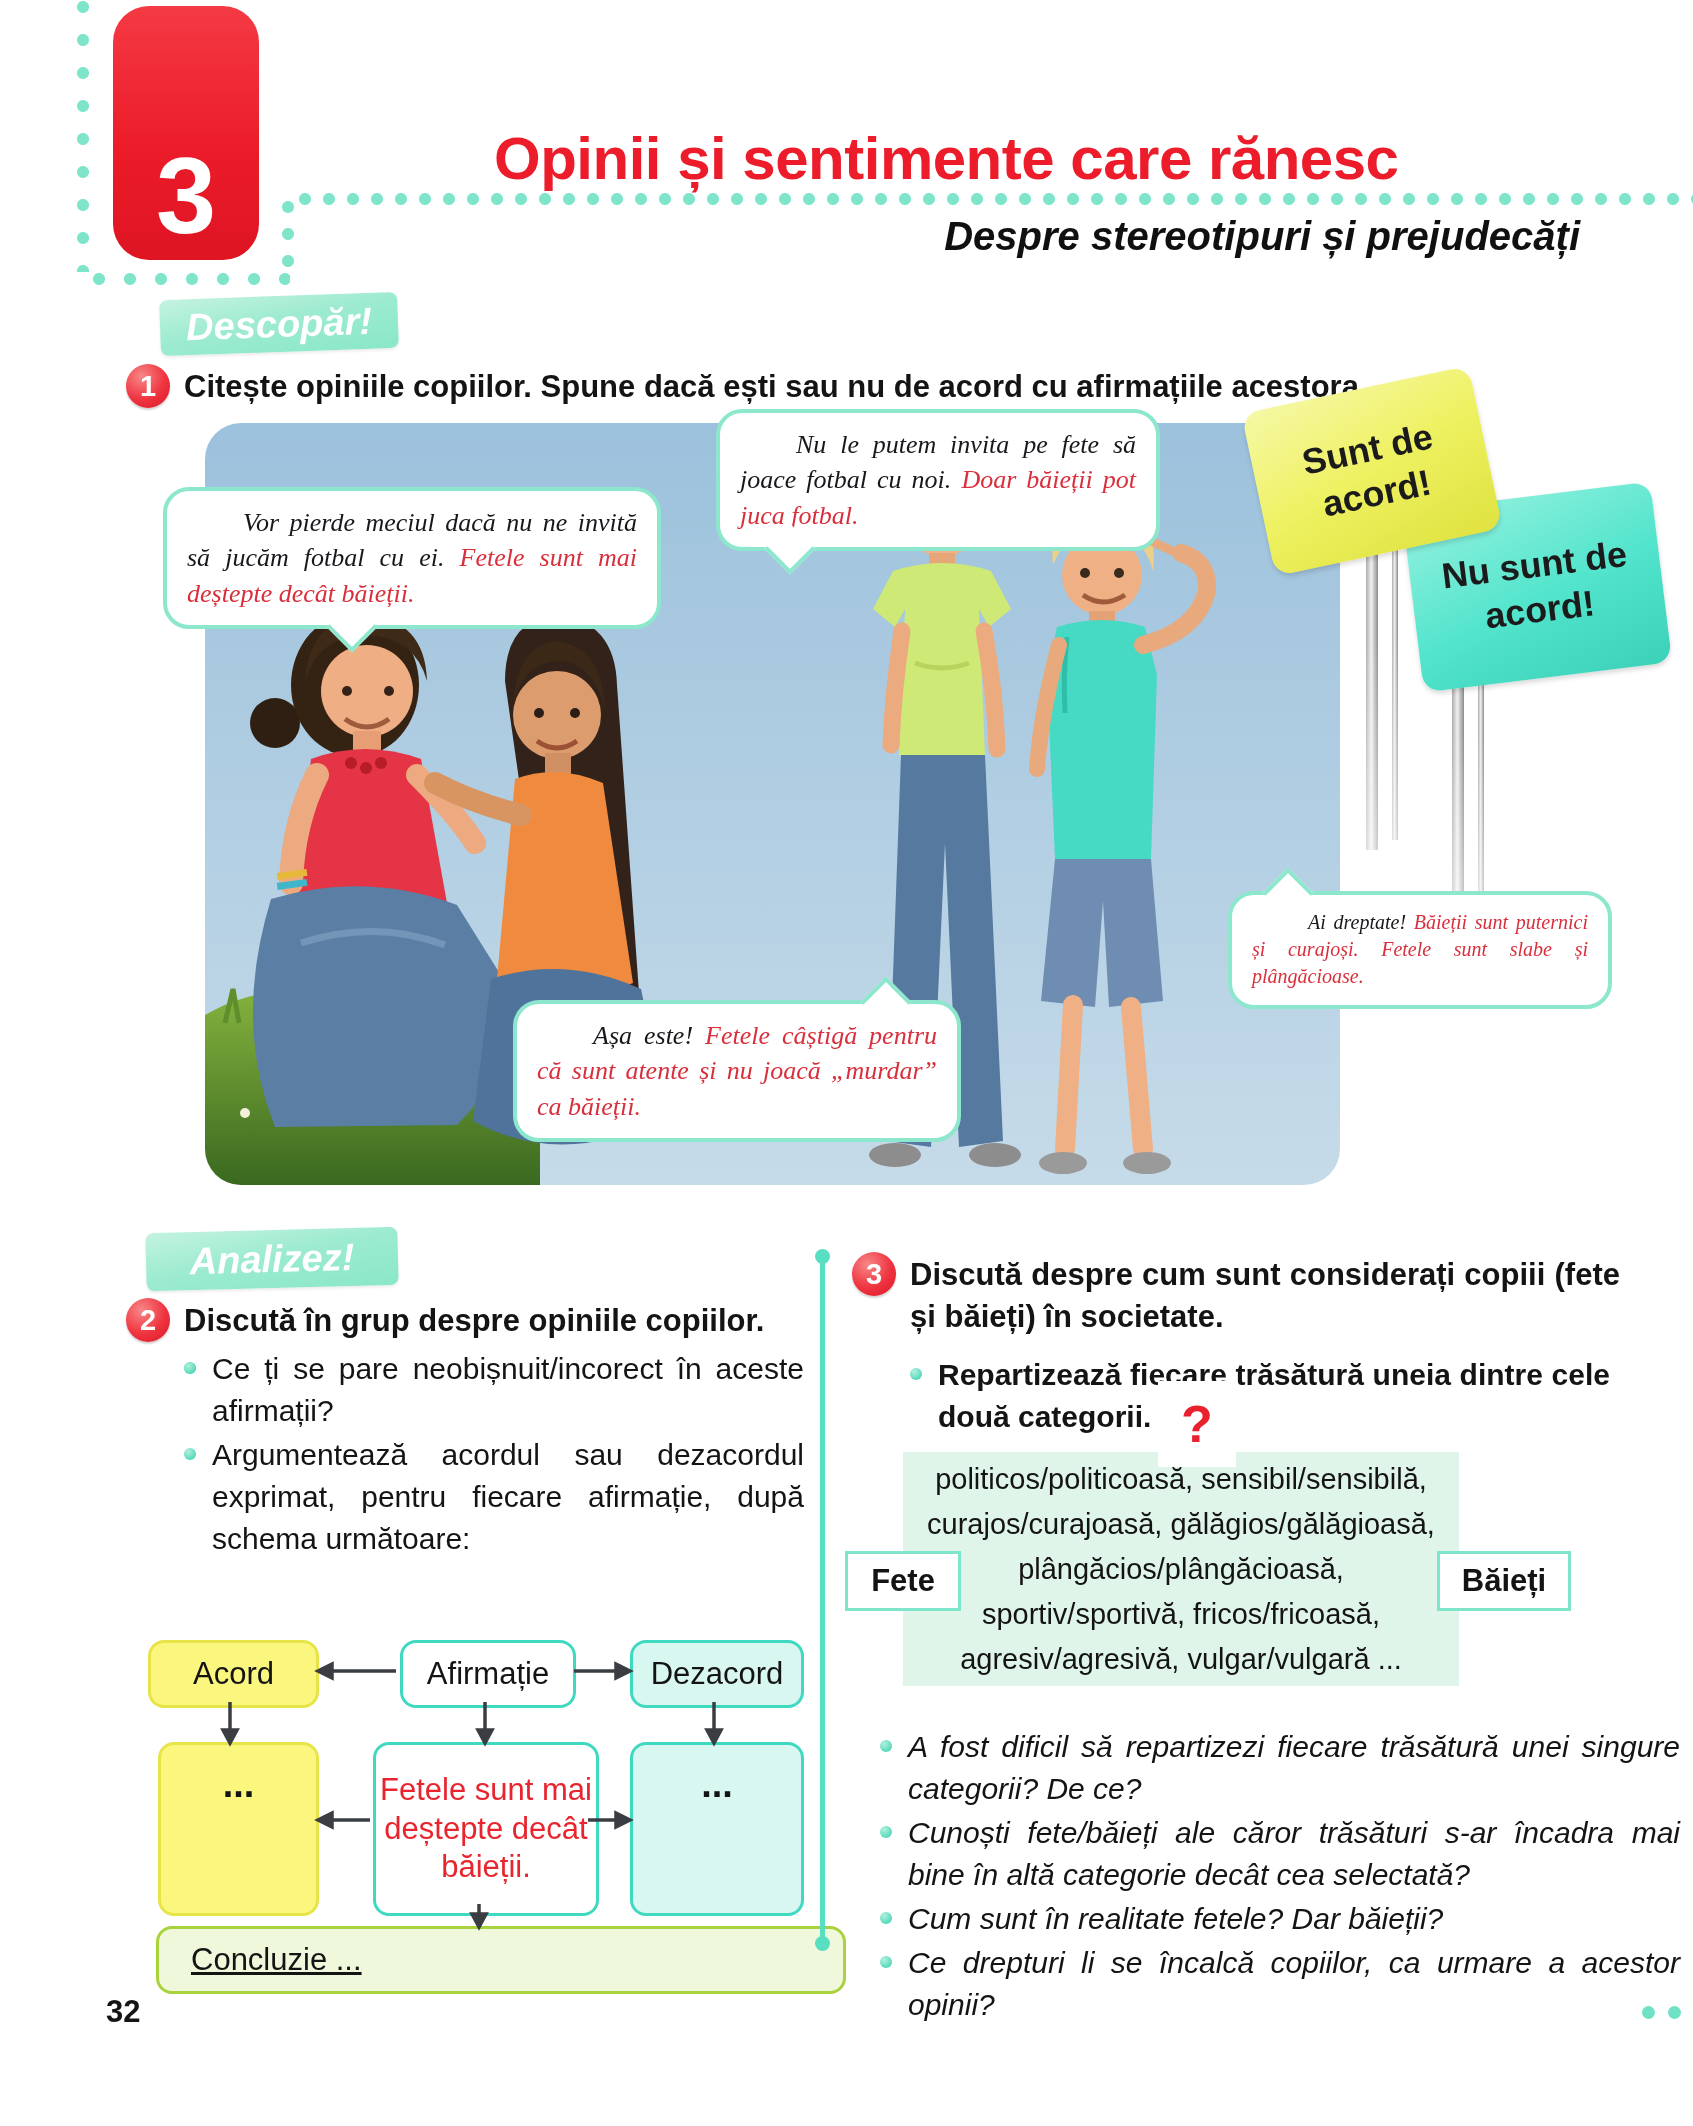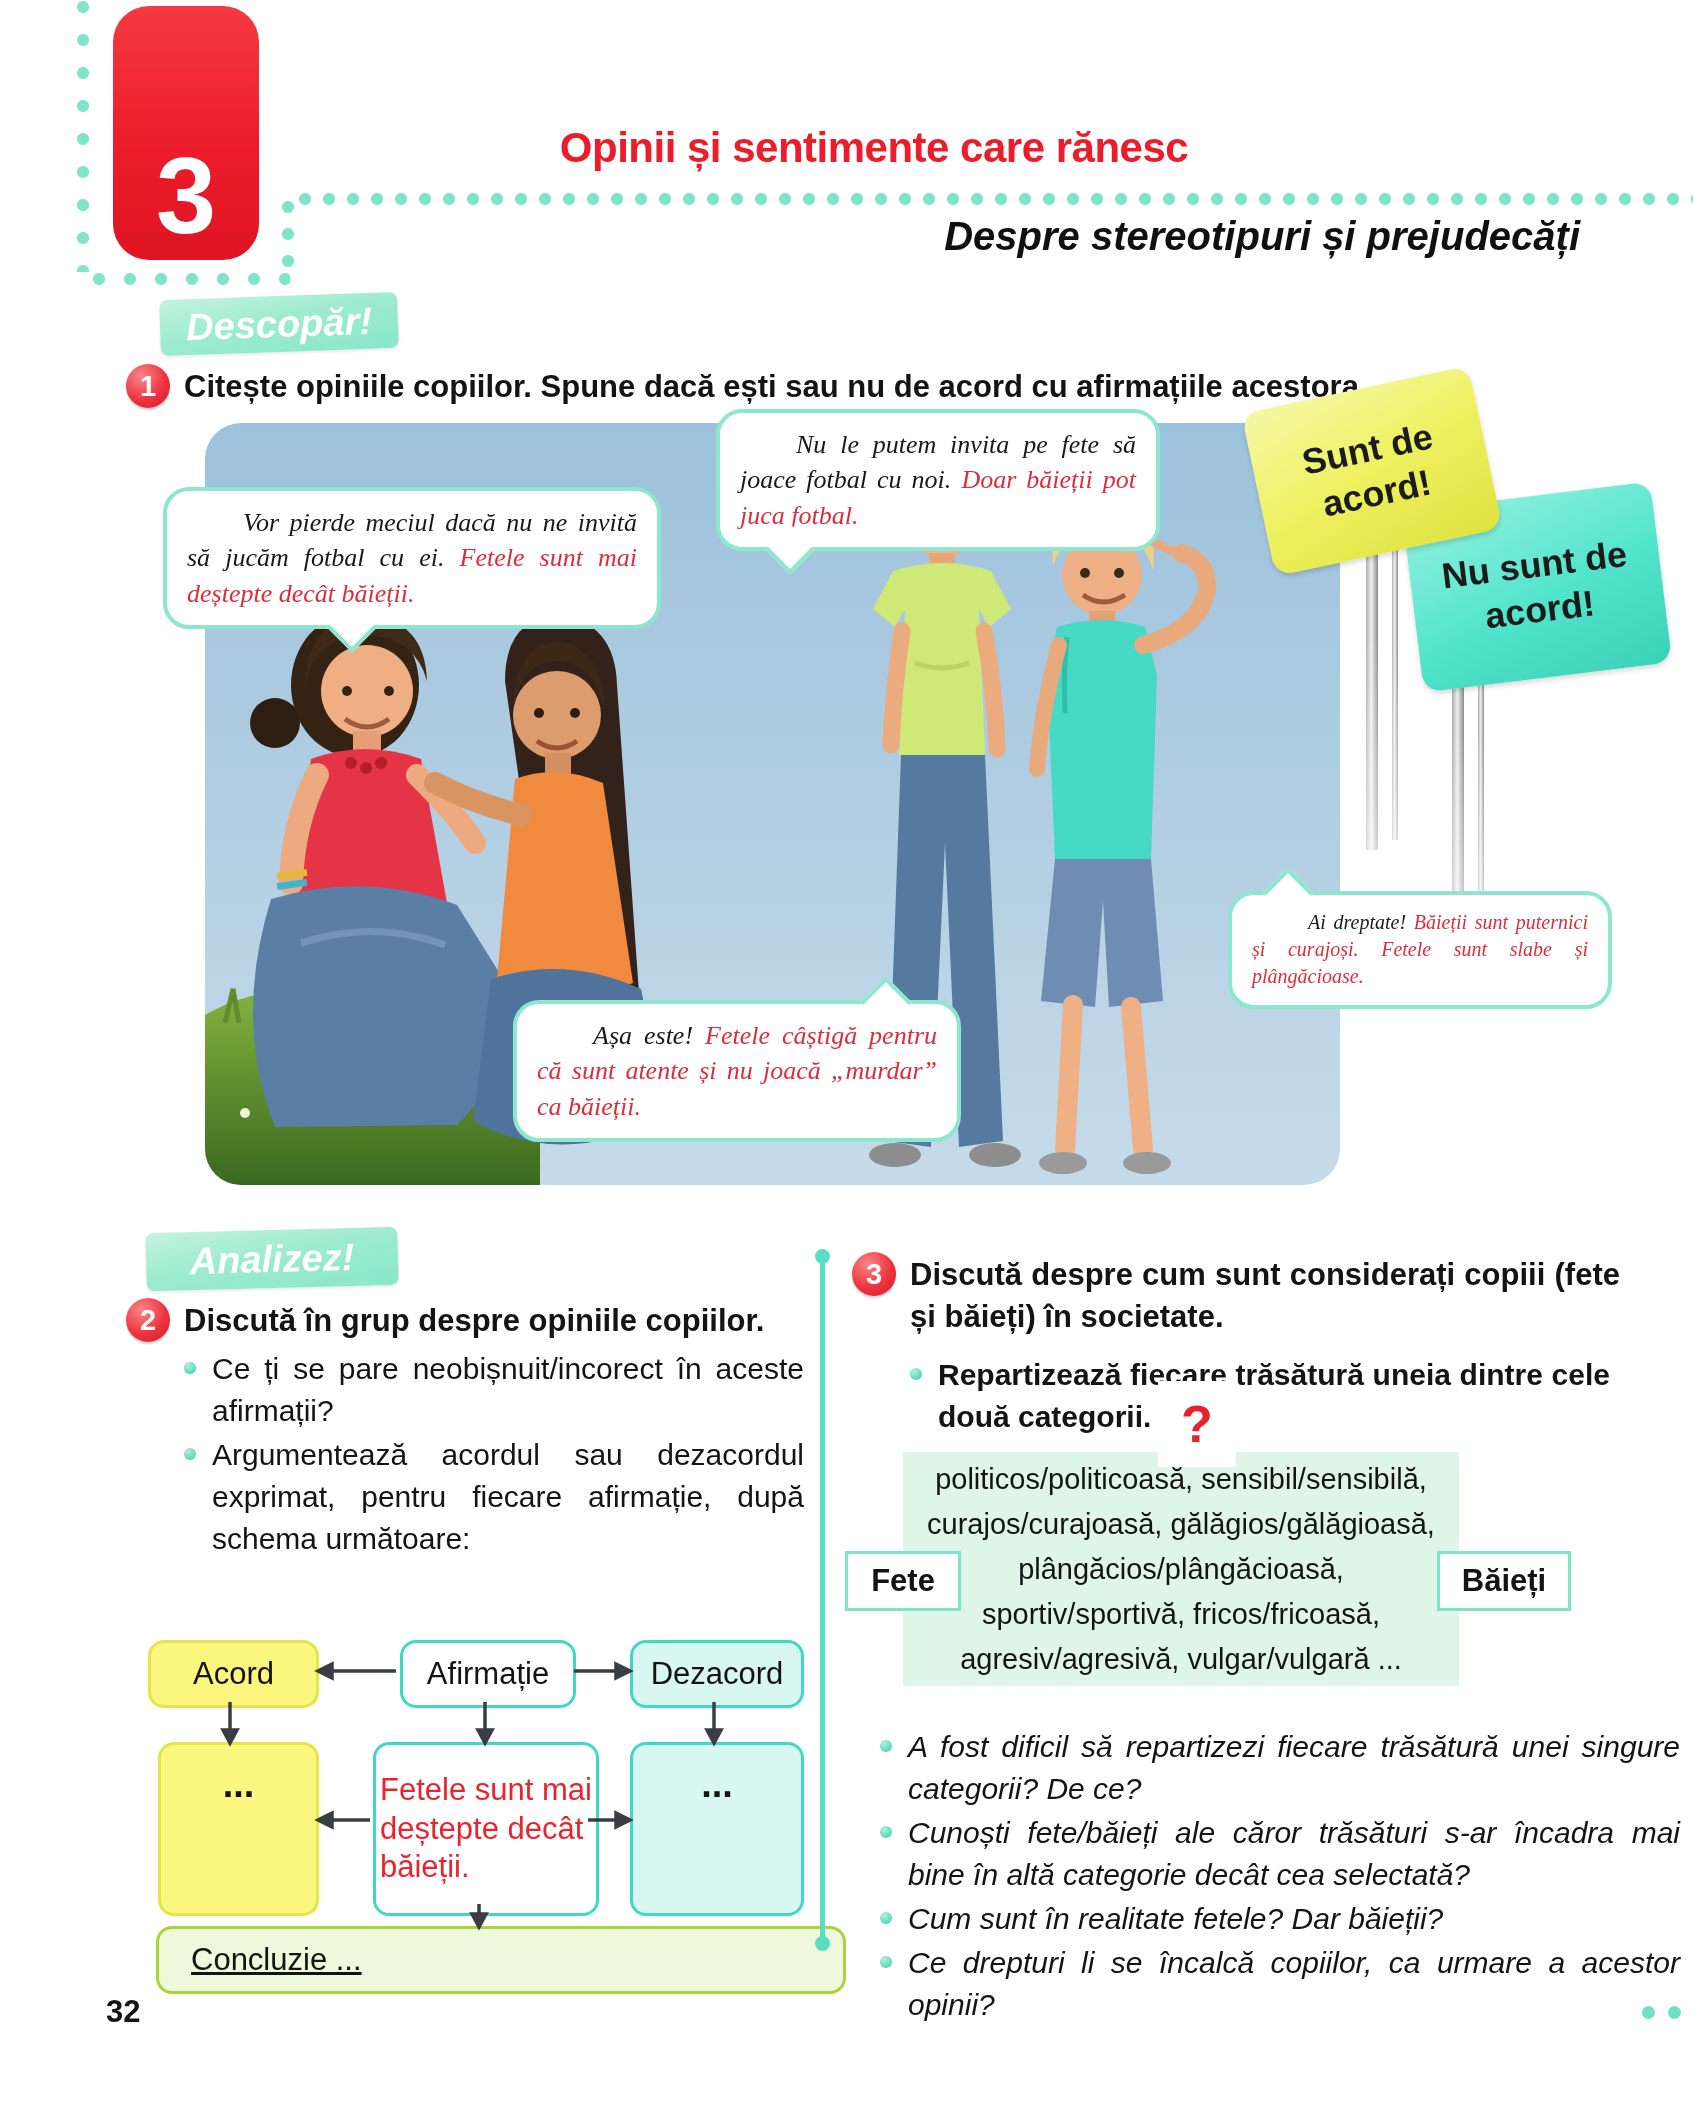--- a/index.html
+++ b/index.html
@@ -6,21 +6,21 @@
   .page{position:relative;width:1693px;height:2126px;background:#ffffff;overflow:hidden;
         font-family:"Liberation Sans",sans-serif;color:#141414;}
   .abs{position:absolute;}
 
   
   .unit-box{left:113px;top:6px;width:146px;height:254px;border-radius:36px;
     background:linear-gradient(180deg,#f43a44 0%,#ec1c2a 55%,#de1422 100%);
     display:flex;align-items:flex-end;justify-content:center;z-index:2;}
   .unit-box span{color:#fff;font-size:108px;font-weight:bold;line-height:1;padding-bottom:10px;}
   .page-title{left:494px;top:124px;width:760px;text-align:center;color:#ec1c2b;
-    font-size:42px;font-weight:bold;white-space:nowrap;letter-spacing:-0.5px;}
+    font-size:60px;font-weight:bold;white-space:nowrap;letter-spacing:-0.5px;}
   .page-subtitle{left:890px;top:214px;width:690px;text-align:right;font-size:40px;
     font-weight:bold;font-style:italic;white-space:nowrap;color:#101010;}
 
   
   .dots{background-image:radial-gradient(circle at 7px 7px,#7ee4ca 5.5px,rgba(0,0,0,0) 6.5px);}
   .dots-v-left{left:76px;top:0;width:14px;height:272px;background-size:14px 33px;background-repeat:repeat-y;}
   .dots-h-short{left:92px;top:272px;width:198px;height:14px;background-size:31px 14px;background-repeat:repeat-x;}
   .dots-v-up{left:281px;top:200px;width:14px;height:80px;background-size:14px 27px;background-repeat:repeat-y;}
   .dots-h-long{left:298px;top:192px;width:1395px;height:14px;background-size:24px 14px;background-repeat:repeat-x;}
 
@@ -99,21 +99,21 @@
   .qmark{left:1158px;top:1381px;width:78px;height:86px;background:#fff;z-index:3;
     display:flex;align-items:center;justify-content:center;color:#e8212c;font-size:52px;font-weight:bold;}
   .cat{background:#fff;border:3px solid #7ee4ca;z-index:4;display:flex;align-items:center;justify-content:center;
     font-size:31px;font-weight:bold;}
   .cat-fete{left:845px;top:1551px;width:110px;height:54px;}
   .cat-baieti{left:1437px;top:1551px;width:128px;height:54px;}
 
   
   .diagram{left:148px;top:1640px;width:660px;height:350px;}
   .dbox{position:absolute;border-radius:16px;display:flex;align-items:center;justify-content:center;
-    font-size:31px;}
+    font-size:31px;text-align:center;}
   .d-yellow{background:#faf67e;border:3px solid #e7e448;}
   .d-white{background:#fff;border:3px solid #3fd9c1;}
   .d-cyan{background:#d9f7f1;border:3px solid #3fd9c1;}
   .d-green{background:#eff8da;border:3px solid #a9d23c;}
   .d-acord{left:0;top:0;width:165px;height:62px;}
   .d-afirm{left:252px;top:0;width:170px;height:62px;}
   .d-dez{left:482px;top:0;width:168px;height:62px;}
   .d-y2{left:10px;top:102px;width:155px;height:150px;align-items:flex-start;padding-top:18px;font-size:38px;font-weight:bold;}
   .d-mid{left:225px;top:102px;width:212px;height:160px;color:#e8252e;line-height:1.25;padding:4px;}
   .d-c2{left:482px;top:102px;width:168px;height:150px;align-items:flex-start;padding-top:18px;font-size:38px;font-weight:bold;}

